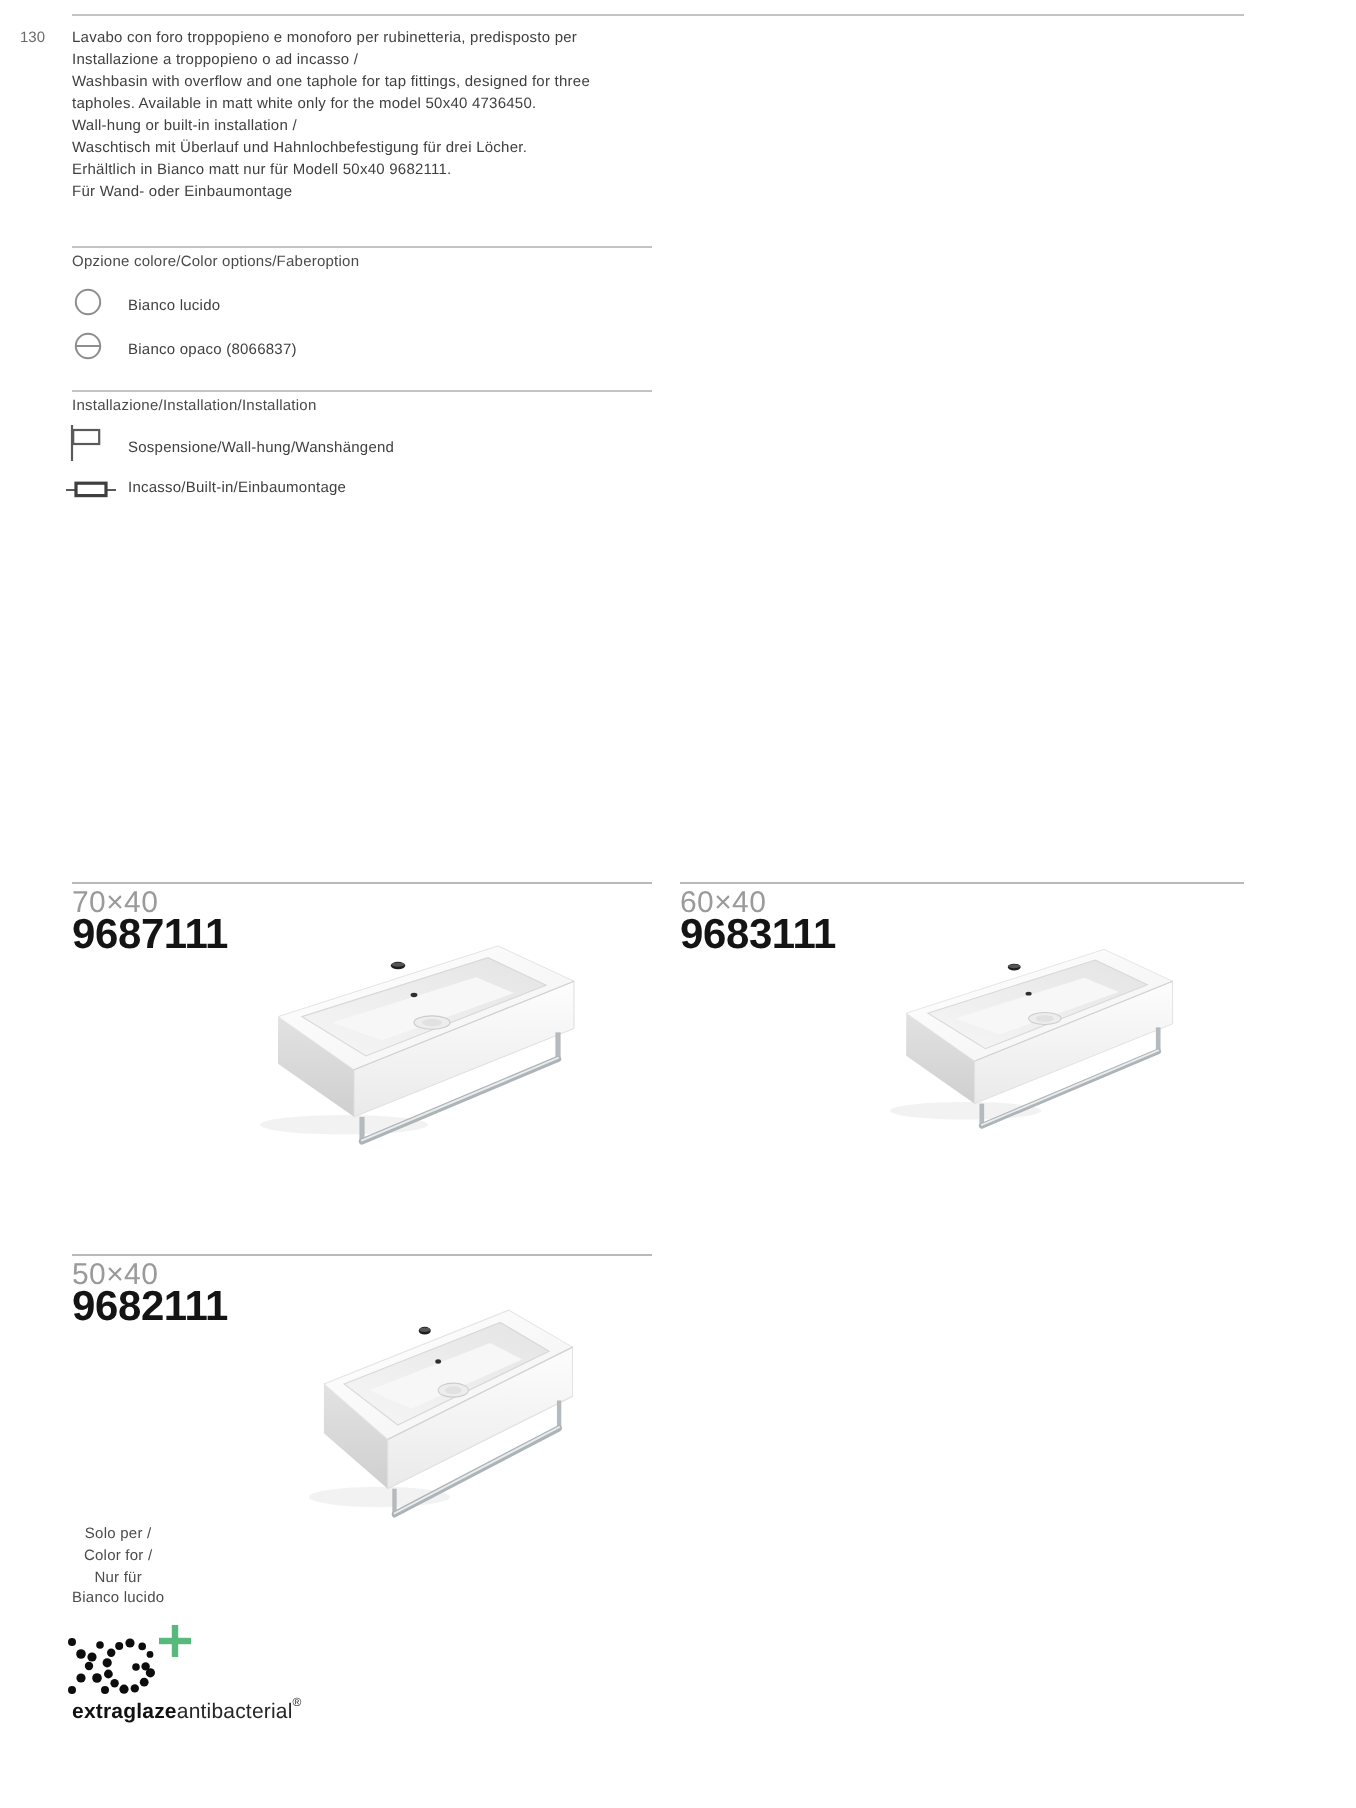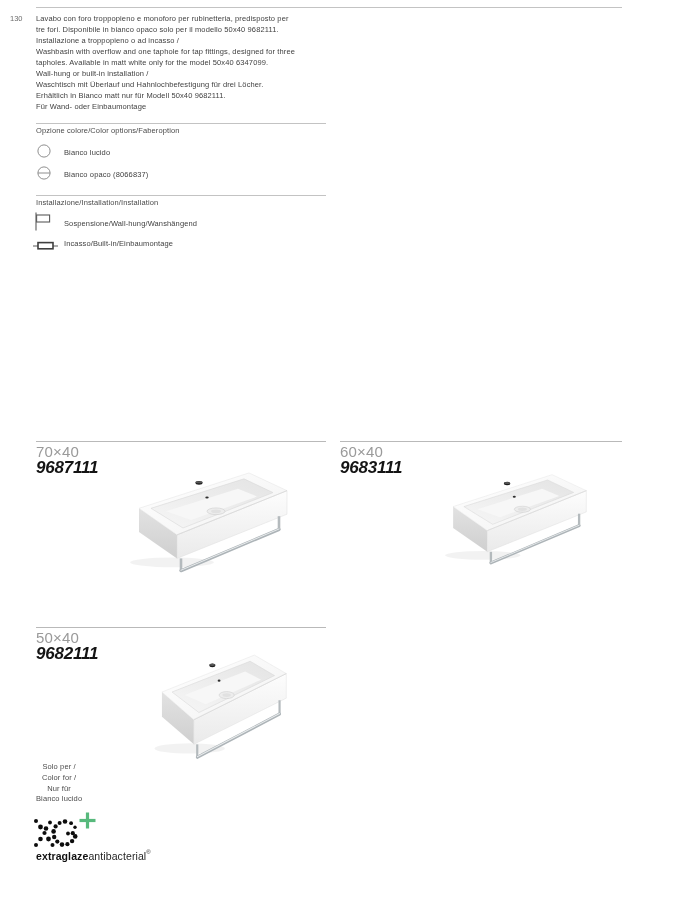--- a/index.html
+++ b/index.html
@@ -12,21 +12,21 @@
 
   .description { position:absolute; left:36px; top:13px; width:320px; }
   .desc-line { font-size:7.5px; line-height:11px; color:#3f3f3f; letter-spacing:0.12px; white-space:nowrap; }
 
   .section-title { position:absolute; left:36px; font-size:7.5px; color:#4a4a4a; letter-spacing:0.12px; white-space:nowrap; }
   .option-label { position:absolute; left:64px; font-size:7.5px; color:#3f3f3f; letter-spacing:0.12px; white-space:nowrap; }
   .swatch { position:absolute; left:37px; }
   .inst-icon { position:absolute; }
 
   .size-heading { position:absolute; font-size:15px; line-height:16px; color:#9a9a9a; letter-spacing:0.2px; }
-  .product-code { position:absolute; font-size:17px; line-height:16px; font-weight:700; color:#141414; letter-spacing:-0.2px;font-style:italic; }
+  .product-code { position:absolute; font-size:21px; line-height:16px; font-weight:700; color:#141414; letter-spacing:-0.2px; }
   .basin { position:absolute; }
 
   .footnote { position:absolute; left:36px; top:762px;text-align:center; }
   .footnote-line { font-size:7.5px; line-height:10.8px; color:#4c4c4c; letter-spacing:0.12px; white-space:nowrap; }
 
   .logo-dots { position:absolute; left:33px; top:816px; }
   .logo-plus { position:absolute; left:79px; top:812px; }
 
   .wordmark { position:absolute; left:36px; top:850px; font-size:10.5px; color:#262626; letter-spacing:0.1px; }
   .wordmark .bold { font-weight:700; color:#111; }
@@ -58,24 +58,23 @@
           <stop offset="1" stop-color="#f6f6f6"></stop>
       </linearGradient>
     </defs>
   </svg>
 
   <div class="rule" style="left:36px; top:7px; width:591px;"></div>
   <div class="page-number">130</div>
 
   <div class="description">
     <div class="desc-line">Lavabo con foro troppopieno e monoforo per rubinetteria, predisposto per</div>
-    <div class="desc-line">tre fori. Disponibile in bianco opaco solo per il modello 50x40 9682111.</div>
     <div class="desc-line">Installazione a troppopieno o ad incasso /</div>
     <div class="desc-line">Washbasin with overflow and one taphole for tap fittings, designed for three</div>
-    <div class="desc-line">tapholes. Available in matt white only for the model 50x40 6347099.</div>
+    <div class="desc-line">tapholes. Available in matt white only for the model 50x40 4736450.</div>
     <div class="desc-line">Wall-hung or built-in installation /</div>
     <div class="desc-line">Waschtisch mit Überlauf und Hahnlochbefestigung für drei Löcher.</div>
     <div class="desc-line">Erhältlich in Bianco matt nur für Modell 50x40 9682111.</div>
     <div class="desc-line">Für Wand- oder Einbaumontage</div>
   </div>
 
   <div class="rule" style="left:36px; top:123px; width:290px;"></div>
   <div class="section-title" style="top:126px;">Opzione colore/Color options/Faberoption</div>
 
   <span class="swatch" style="top:144px;">

